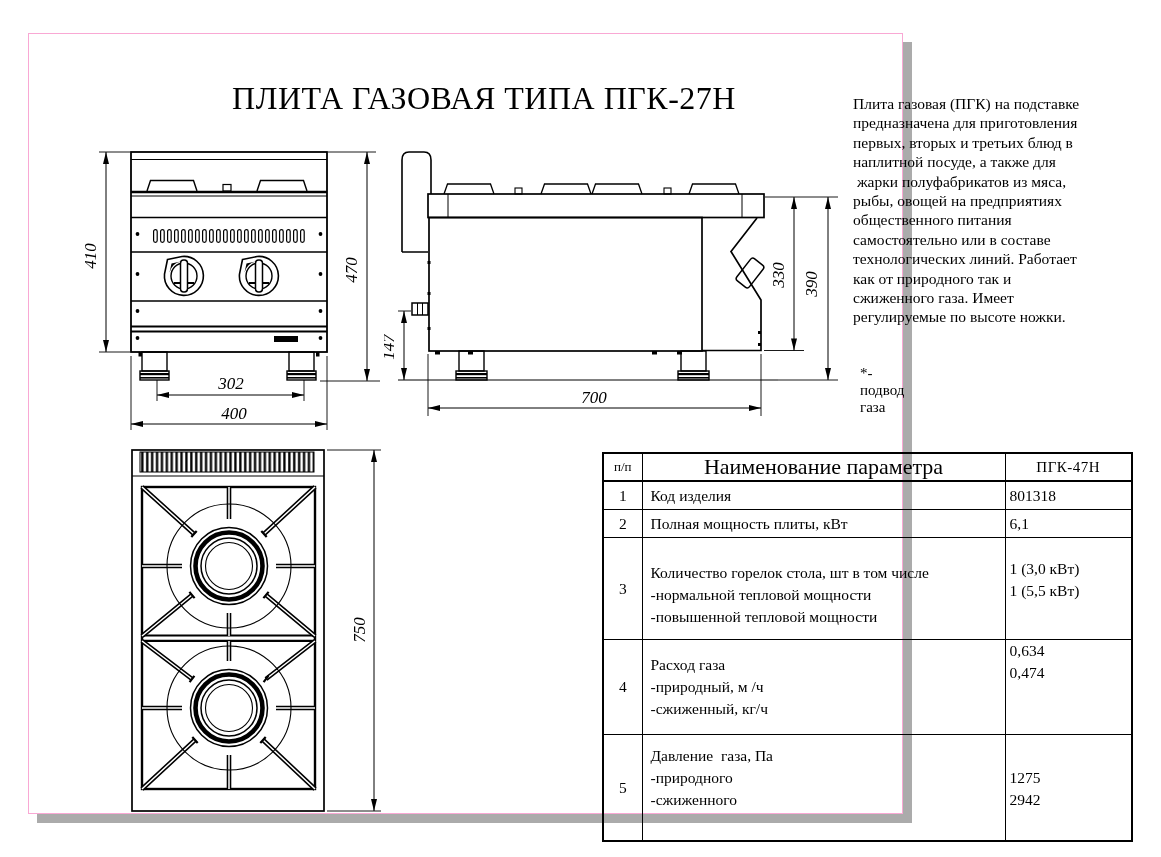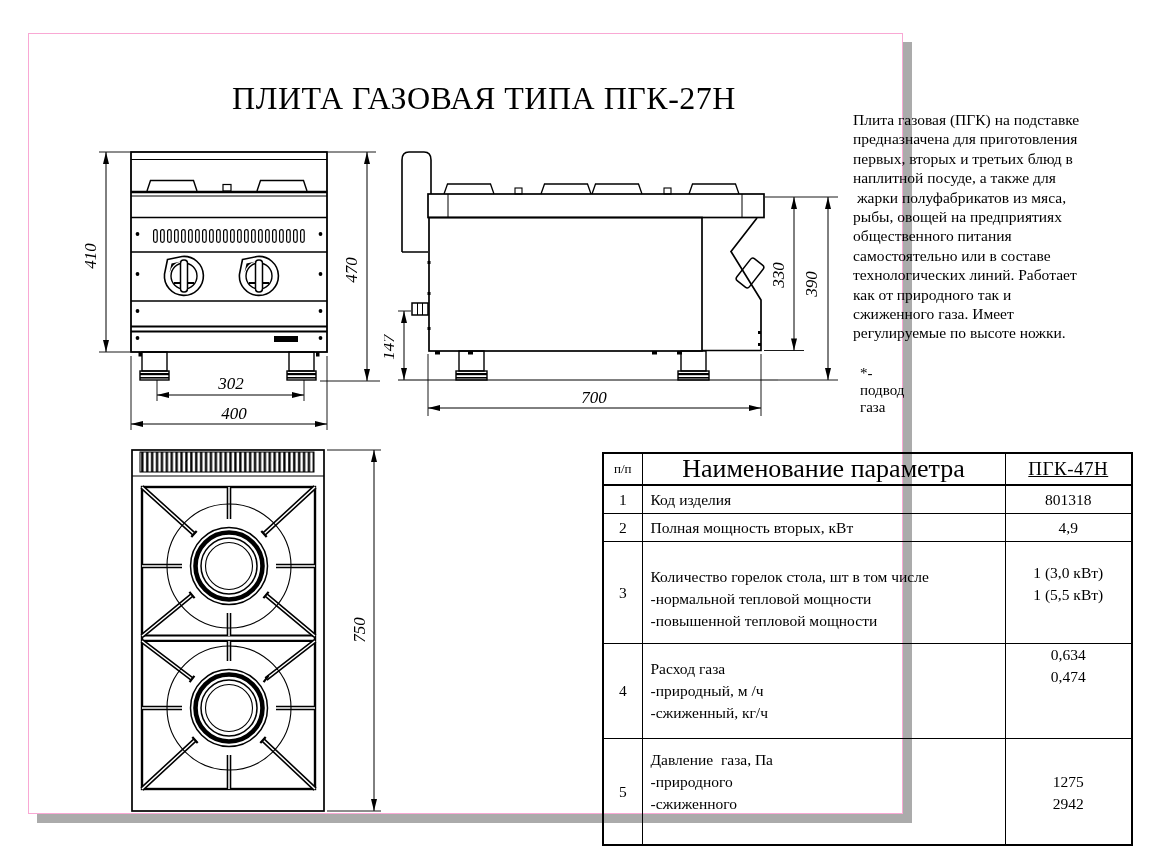--- a/index.html
+++ b/index.html
@@ -2,41 +2,41 @@
 <html><head>
 <meta charset="utf-8">
 <style>
   html,body{margin:0;padding:0;background:#fff;}
   .page{position:relative;width:1161px;height:857px;background:#fff;overflow:hidden;
         font-family:"Liberation Serif",serif;color:#000;}
   .frame{position:absolute;left:28px;top:33px;width:875px;height:781px;box-sizing:border-box;
          border:1px solid #f9a8d4;background:#fff;box-shadow:9px 9px 0 0 #ababab;}
   .title{position:absolute;left:150px;top:46px;width:610px;text-align:center;
          font-size:32px;letter-spacing:0.5px;white-space:nowrap;}
-  .desc{position:absolute;left:824px;top:76px;width:292px;font-size:15.5px;
+  .desc{position:absolute;left:824px;top:60px;width:292px;font-size:15.5px;
         line-height:19.4px;white-space:pre-wrap;}
   .footnote{position:absolute;left:831px;top:311px;font-size:15px;margin-top:20px;}
   svg.view{position:absolute;}
   svg .ln{stroke:#000;fill:none;}
   svg .fil{fill:#000;stroke:none;}
   svg .ext{stroke:#000;stroke-width:0.9;fill:none;}
   svg .dim{stroke:#000;stroke-width:1;fill:none;}
   svg .dt{font-family:"Liberation Serif",serif;font-style:italic;font-size:17px;fill:#000;}
   
   .spec{position:absolute;left:573px;top:418px;width:529px;border-collapse:collapse;
         table-layout:fixed;border:2px solid #000;font-size:15.5px;}
   .spec td{border:1px solid #000;padding:0 4px;vertical-align:middle;overflow:hidden;}
   .spec .c-num{width:39px}.spec .c-name{width:363px}.spec .c-val{width:127px}
   .spec tr.hdr td{height:25px;text-align:center;border-bottom:2px solid #000;}
-  .spec .h-name{font-size:26px;}
-  .spec .h-model{font-size:19px;letter-spacing:0.5px;text-decoration:underline;}
+  .spec .h-name{font-size:22px;}
+  .spec .h-model{font-size:15px;letter-spacing:0.5px;}
   .spec .h-num{font-size:13px;}
   .spec .num{text-align:center;}
   .spec .name{white-space:pre-wrap;line-height:22px;padding-left:8px;margin-left:28px;}
-  .spec .val{text-align:center;white-space:pre-wrap;line-height:22px;}
+  .spec .val{white-space:pre-wrap;line-height:22px;}
   .spec tr.r1 td{height:27px}.spec tr.r2 td{height:27px}.spec tr.r3 td{height:77px}
   .spec tr.r4 td{height:80px}.spec tr.r5 td{height:73px}
   .spec tr.r3 .name,.spec tr.r4 .name,.spec tr.r5 .name,
   .spec tr.r3 .val,.spec tr.r4 .val,.spec tr.r5 .val{vertical-align:top;}
   .spec tr.r3 .name{padding-top:24px}.spec tr.r3 .val{padding-top:20px}
   .spec tr.r4 .name{padding-top:14px}.spec tr.r4 .val{}
   .spec tr.r5 .name{padding-top:10px}.spec tr.r5 .val{padding-top:32px}
 </style>
 </head>
 <body>
@@ -254,22 +254,22 @@
           <td class="h-name">Наименование параметра</td>
           <td class="h-model">ПГК-47Н</td>
         </tr>
         <tr class="r1">
           <td class="num">1</td>
           <td class="name">Код изделия</td>
           <td class="val">801318</td>
         </tr>
         <tr class="r2">
           <td class="num">2</td>
-          <td class="name">Полная мощность вторых, кВт</td>
-          <td class="val">4,9</td>
+          <td class="name">Полная мощность плиты, кВт</td>
+          <td class="val">6,1</td>
         </tr>
         <tr class="r3">
           <td class="num">3</td>
           <td class="name">Количество горелок стола, шт в том числе
 -нормальной тепловой мощности
 -повышенной тепловой мощности</td>
           <td class="val">1 (3,0 кВт)
 1 (5,5 кВт)</td>
         </tr>
         <tr class="r4">

